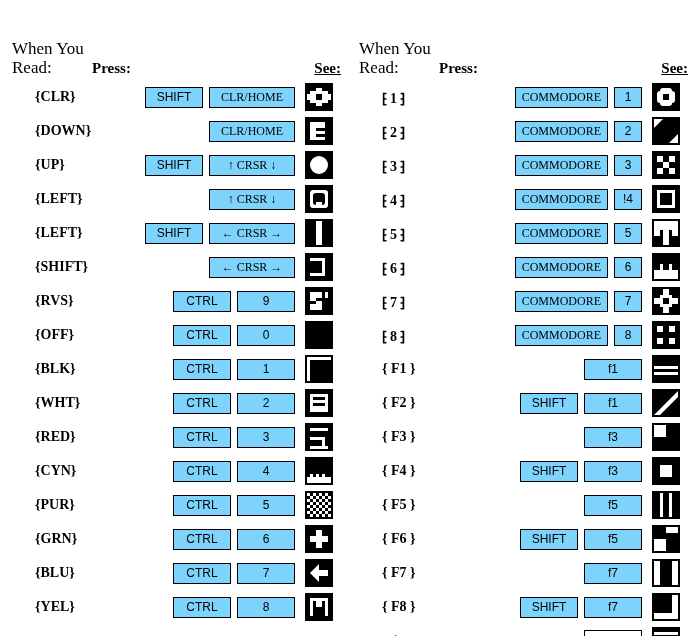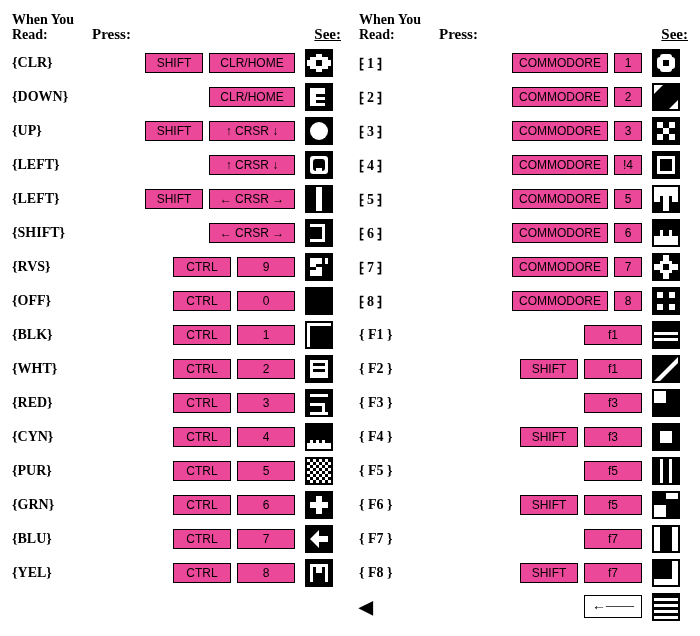--- a/index.html
+++ b/index.html
@@ -18,23 +18,24 @@
   .col {
     flex: 1;
   }
   .head-row {
     display: grid;
     grid-template-columns: 80px 1fr 36px;
     align-items: end;
     margin-bottom: 6px;
   }
   .head-read {
-    font-weight: bold;
-    font-size: 14px;
+    font-weight: normal;
+    font-size: 17px;
     line-height: 1.1;
+    margin-top: 28px;
   }
   .head-press {
     font-weight: bold;
     font-size: 15px;
     text-align: left;
   }
   .head-see {
     font-weight: bold;
     font-size: 15px;
     text-align: right;
@@ -44,40 +45,41 @@
     display: grid;
     grid-template-columns: 80px 1fr 36px;
     align-items: center;
     margin-bottom: 6px;
     min-height: 28px;
   }
   .read {
     font-weight: bold;
     font-size: 14px;
     white-space: nowrap;
+    margin-left: 23px;
   }
   .press {
     display: flex;
     gap: 6px;
     justify-content: flex-end;
     align-items: center;
     padding-right: 10px;
   }
   .key {
     border: 1.5px solid #000;
     padding: 2px 6px;
     font-size: 12px;
     line-height: 1.2;
     font-family: Arial, Helvetica, sans-serif;
     text-align: center;
     min-width: 14px;
     white-space: nowrap;
-    background: #ec4899;
-  }
-  .key.wide { min-width: 72px; }
+    background: #7dd3fc;
+  }
+  .key.wide { min-width: 72px; font-family: Liberation Serif, serif; }
   .key.med  { min-width: 44px; }
   .key.small{ min-width: 14px; }
   .see {
     width: 28px;
     height: 28px;
     background: #000;
     display: flex;
     align-items: center;
     justify-content: center;
   }

